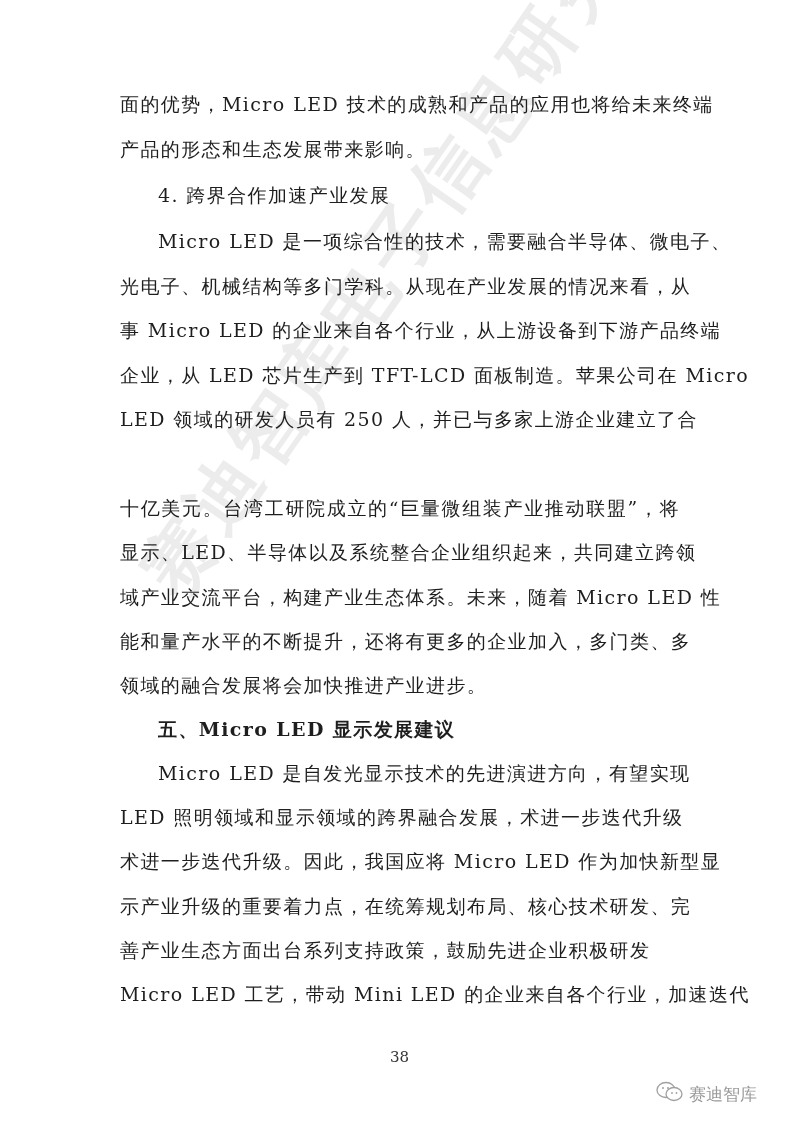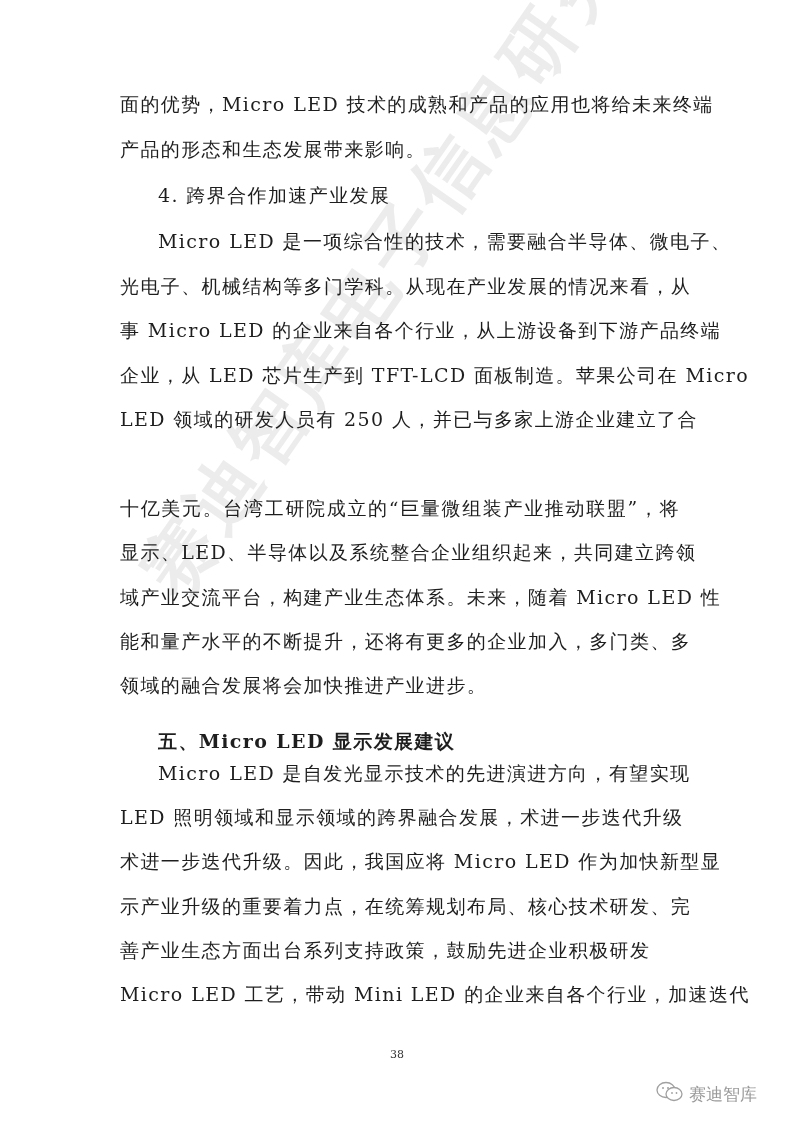--- a/index.html
+++ b/index.html
@@ -9,32 +9,32 @@
       font-family: "DejaVu Serif", "Liberation Serif", serif;
       color: #1e1e1e;
     }
     .page { position: absolute; left: 0; top: 0; width: 800px; height: 1131px; }
     .line {
       position: absolute; left: 120px; width: 560px;
       font-size: 19px; line-height: 26px; white-space: nowrap;
       letter-spacing: 1.4px;
     }
     .line.indent { left: 158px; }
-    .line.heading-bold { font-weight: bold; margin-top: 12px; }
+    .line.heading-bold { font-weight: bold; }
     .line.justify { text-align: justify; text-align-last: justify; }
     .watermark {
       position: absolute; left: 120px; top: 560px;
       transform: rotate(-55deg); transform-origin: left top;
       font-family: "DejaVu Sans", sans-serif; font-size: 72px; font-weight: bold;
       color: rgba(150,150,150,0.18); white-space: nowrap; letter-spacing: 6px;
       pointer-events: none;
     }
     .page-number {
       position: absolute; left: 390px; top: 1048px;
-      font-size: 11px; color: #333;
+      font-size: 15px; color: #333;
     }
     .footer-brand {
       position: absolute; left: 655px; top: 1080px;
       display: flex; align-items: center; gap: 4px;
       font-family: "DejaVu Sans", sans-serif; font-size: 17px; color: #9a9a9a;
     }
     .footer-brand svg { width: 30px; height: 24px; }
   </style>
 </head>
 <body>

